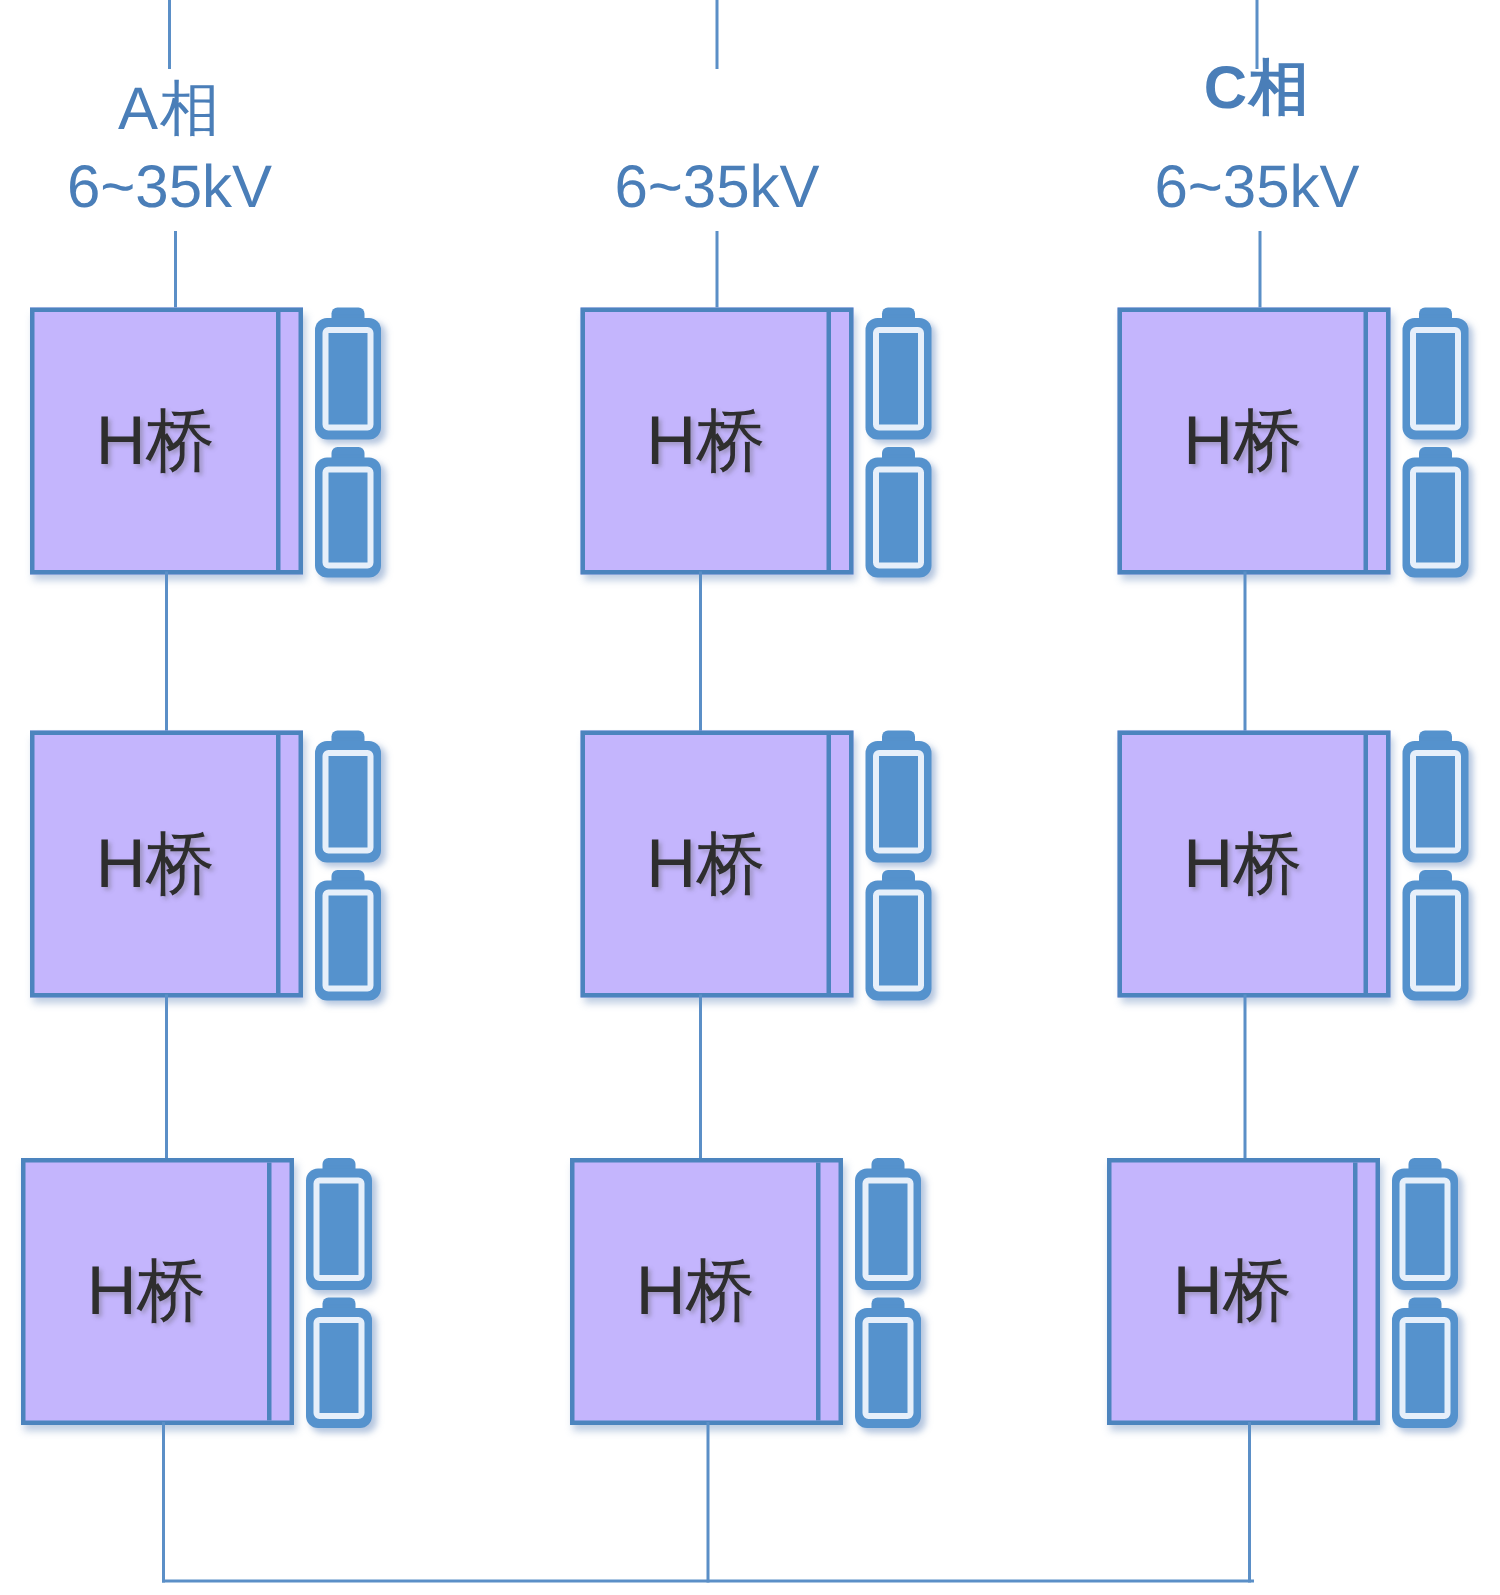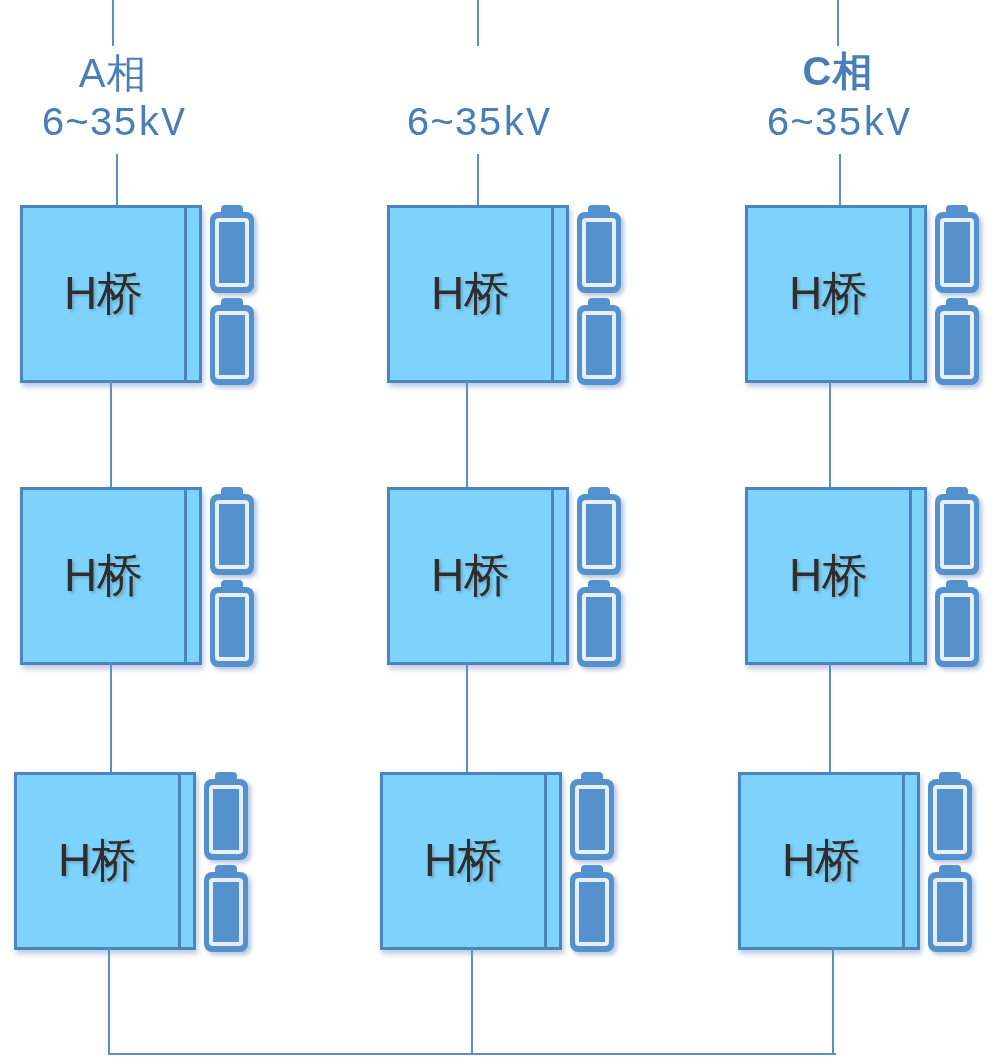--- a/index.html
+++ b/index.html
@@ -20,27 +20,27 @@
     background:#5b8fc7;
   }
   
   .phase-label,.voltage-label{
     position:absolute;width:220px;
     text-align:center;
     color:#4a7eb8;
   }
   .phase-label{font-size:40px;line-height:54px;letter-spacing:1px;}
   .phase-label.bold{font-weight:bold;}
-  .voltage-label{font-size:40px;line-height:50px;font-family:Liberation Mono, monospace;}
+  .voltage-label{font-size:40px;line-height:50px;}
   
   .hbox{
     position:absolute;width:182px;height:178px;
     box-sizing:border-box;
     border:3px solid #4c84be;
-    background:#7dd3fc;
+    background:#c4b5fd;
     box-shadow:2px 4px 5px rgba(110,145,190,0.45);
   }
   .hbox-divider{
     position:absolute;top:0;bottom:0;right:12px;width:3px;
     background:#4c84be;
   }
   .hbox-label{
     position:absolute;left:0;top:0;bottom:0;right:15px;
     display:flex;align-items:center;justify-content:center;
     font-size:46px;color:#2e2e2e;
@@ -198,21 +198,21 @@
           <div class="battery-tab"></div>
           <div class="battery-body">
             <div class="battery-ring"></div>
           </div>
         </div>
     </div>
   </div>
   <div class="vline" style="left:471px;top:948px;height:107px"></div>
 
   <div class="vline" style="left:837px;top:0;height:46px"></div>
-  <div class="phase-label bold" style="left:728px;top:44px">C相</div>
+  <div class="phase-label bold" style="left:728px;top:32px">C相</div>
   <div class="voltage-label" style="left:728px;top:100px">6~35kV</div>
   <div class="vline" style="left:839px;top:154px;height:51px"></div>
 
   <div class="hbox" style="left:745px;top:205px">
     <div class="hbox-label">H桥</div>
     <div class="hbox-divider"></div>
     <div class="battery-stack">
       <div class="battery">
           <div class="battery-tab"></div>
           <div class="battery-body">

